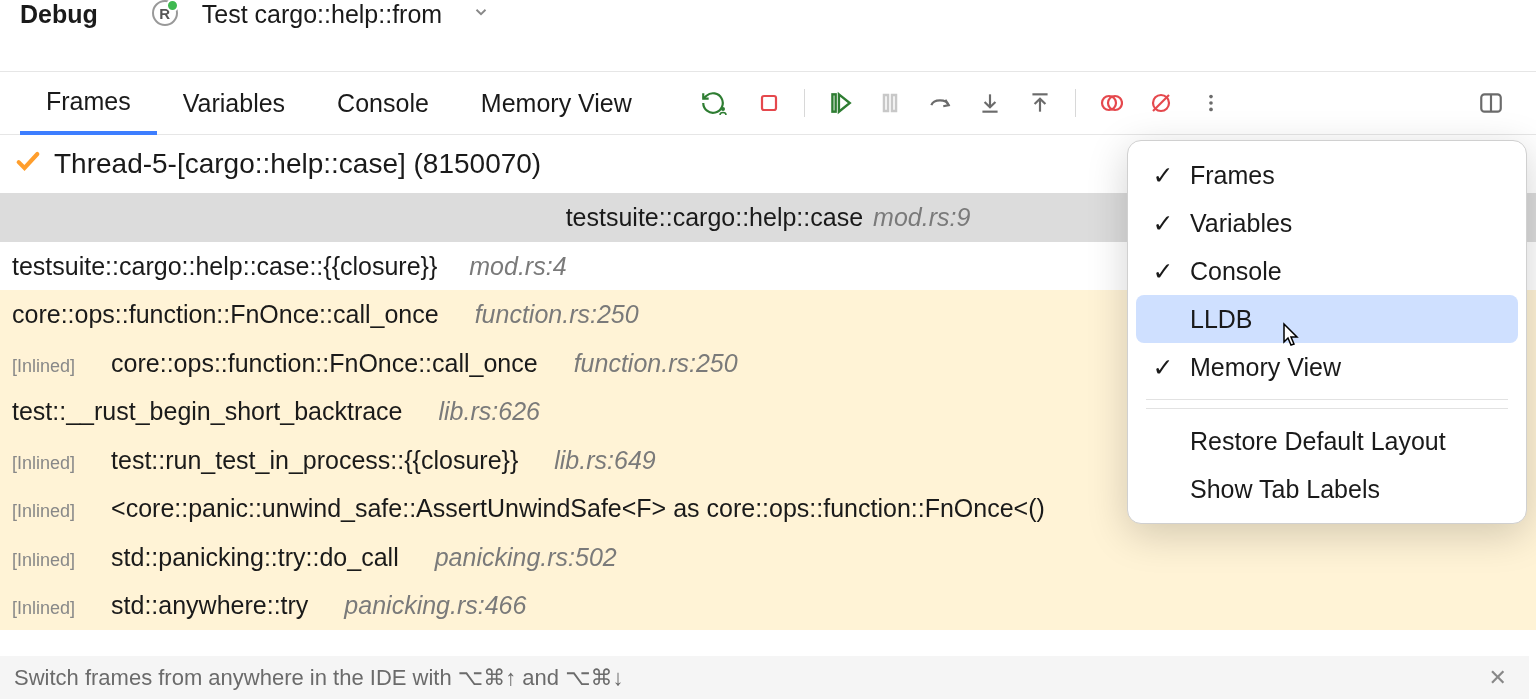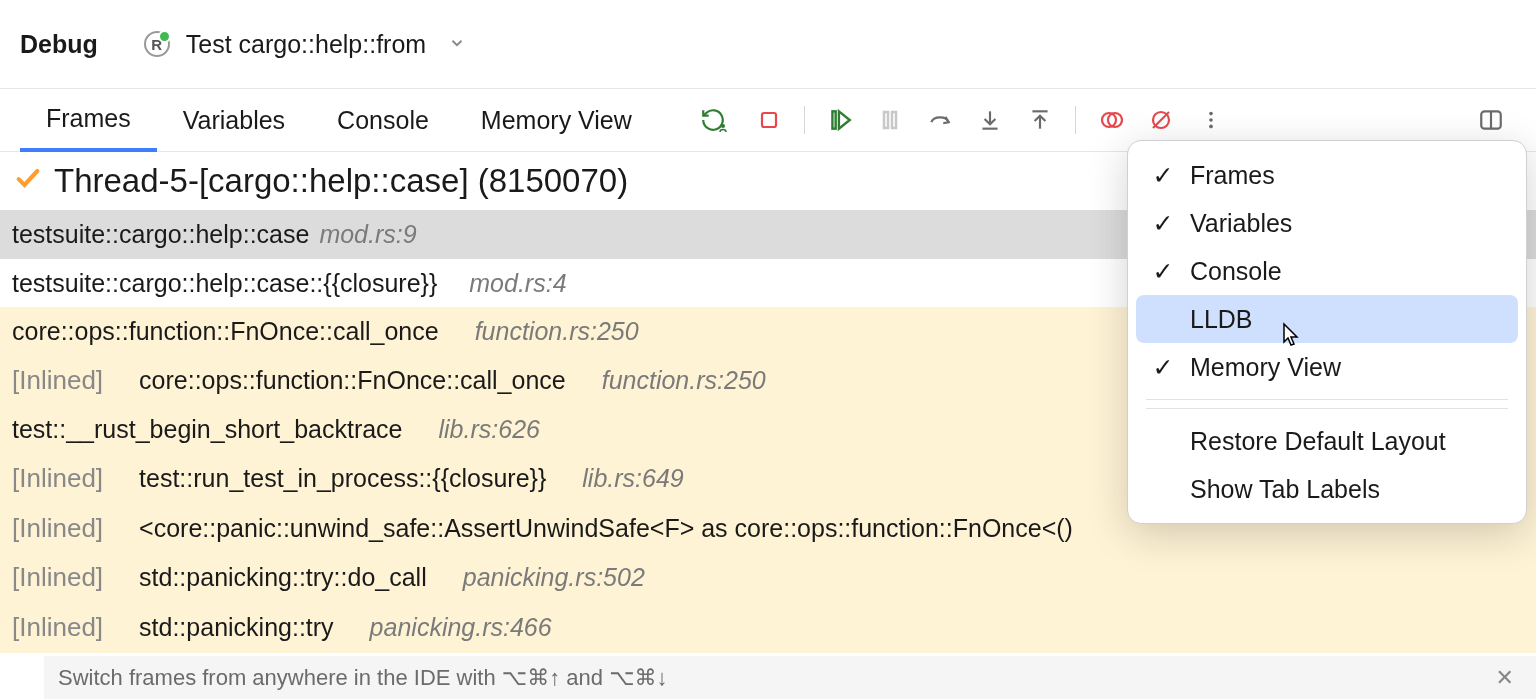--- a/index.html
+++ b/index.html
@@ -7,26 +7,26 @@
     font-family: -apple-system, BlinkMacSystemFont, "Segoe UI", Arial, sans-serif;
     font-size: 23px;
     background: #fff;
     color: #1a1a1a;
     width: 1536px;
     height: 699px;
     overflow: hidden;
     position: relative;
   }
   .titlebar {
-    height: 89px;
+    height: 72px;
     display: flex;
-    align-items: center;
+    align-items: flex-start;
     padding: 0 20px;
     border-bottom: 1px solid #e6e6e6;
-    gap: 16px;
+    gap: 24px;
   }
   .title-debug { font-weight: 600; font-size: 25px; }
   .rust-badge {
     width: 26px; height: 26px; border-radius: 50%;
     background: #fff; border:2px solid #999;
     position: relative; display:inline-block; margin-left: 30px;
   }
   .rust-badge::after{
     content:""; position:absolute; top:-3px; right:-3px;
     width:9px; height:9px; border-radius:50%;
@@ -66,47 +66,46 @@
 
   .thread-row {
     height: 58px;
     display:flex;
     align-items:center;
     padding: 0 14px;
     gap: 12px;
     background:#fff;
   }
   .thread-check { color:#ff9e2c; }
-  .thread-label { font-size:33px; }
+  .thread-label { font-size:28px; }
 
   .frames { }
   .frame {
     padding: 8px 12px;
     font-size:25px;
     line-height:1.3;
     display:flex;
     gap:10px;
     align-items:baseline;
   }
-  .frame .inlined { color:#888; font-size:26px;text-align:right; }
+  .frame .inlined { color:#888; font-size:18px;text-align:right; }
   .frame .loc { font-style: italic; color:#7a7a7a; }
   .frame.bg-white { background:#fff;gap:32px; }
-  .frame.bg-sel { background:#dcdcdc; }
+  .frame.bg-sel { background:#dcdcdc;justify-content:center; }
   .frame.bg-lib { background:#fff3d6;gap:36px; }
 
   .hint-bar {
     position:absolute;
-    left:0; right:0; bottom:0;
+    left:0; right:7px; bottom:0;
     height:43px;
     background:#f5f5f5;
     display:flex; align-items:center;
     padding: 0 14px;
     font-size:22px;
     color:#6b6b6b;
-    margin-left:44px;
   }
   .hint-close { margin-left:auto; font-size:22px; color:#888; cursor:pointer; padding:4px 8px;}
 
   .popup {
     position:absolute;
     top: 140px;
     left: 1127px;
     width: 400px;
     background:#fff;
     border:1px solid #d0d0d0;
@@ -274,21 +273,21 @@
     <span>&lt;core::panic::unwind_safe::AssertUnwindSafe&lt;F&gt; as core::ops::function::FnOnce&lt;()</span>
     <span class="loc"></span>
   </div>
   <div class="frame bg-lib">
     <span class="inlined">[Inlined]</span>
     <span>std::panicking::try::do_call</span>
     <span class="loc">panicking.rs:502</span>
   </div>
   <div class="frame bg-lib">
     <span class="inlined">[Inlined]</span>
-    <span>std::panicking::try</span>
+    <span>std::anywhere::try</span>
     <span class="loc">panicking.rs:466</span>
   </div>
 </div>
 
 <div class="hint-bar">
   <span>
     <span>Switch frames from anywhere in the IDE with </span><span>⌥⌘↑</span><span> and </span><span>⌥⌘↓</span>
   </span>
   <span class="hint-close">✕</span>
 </div>

